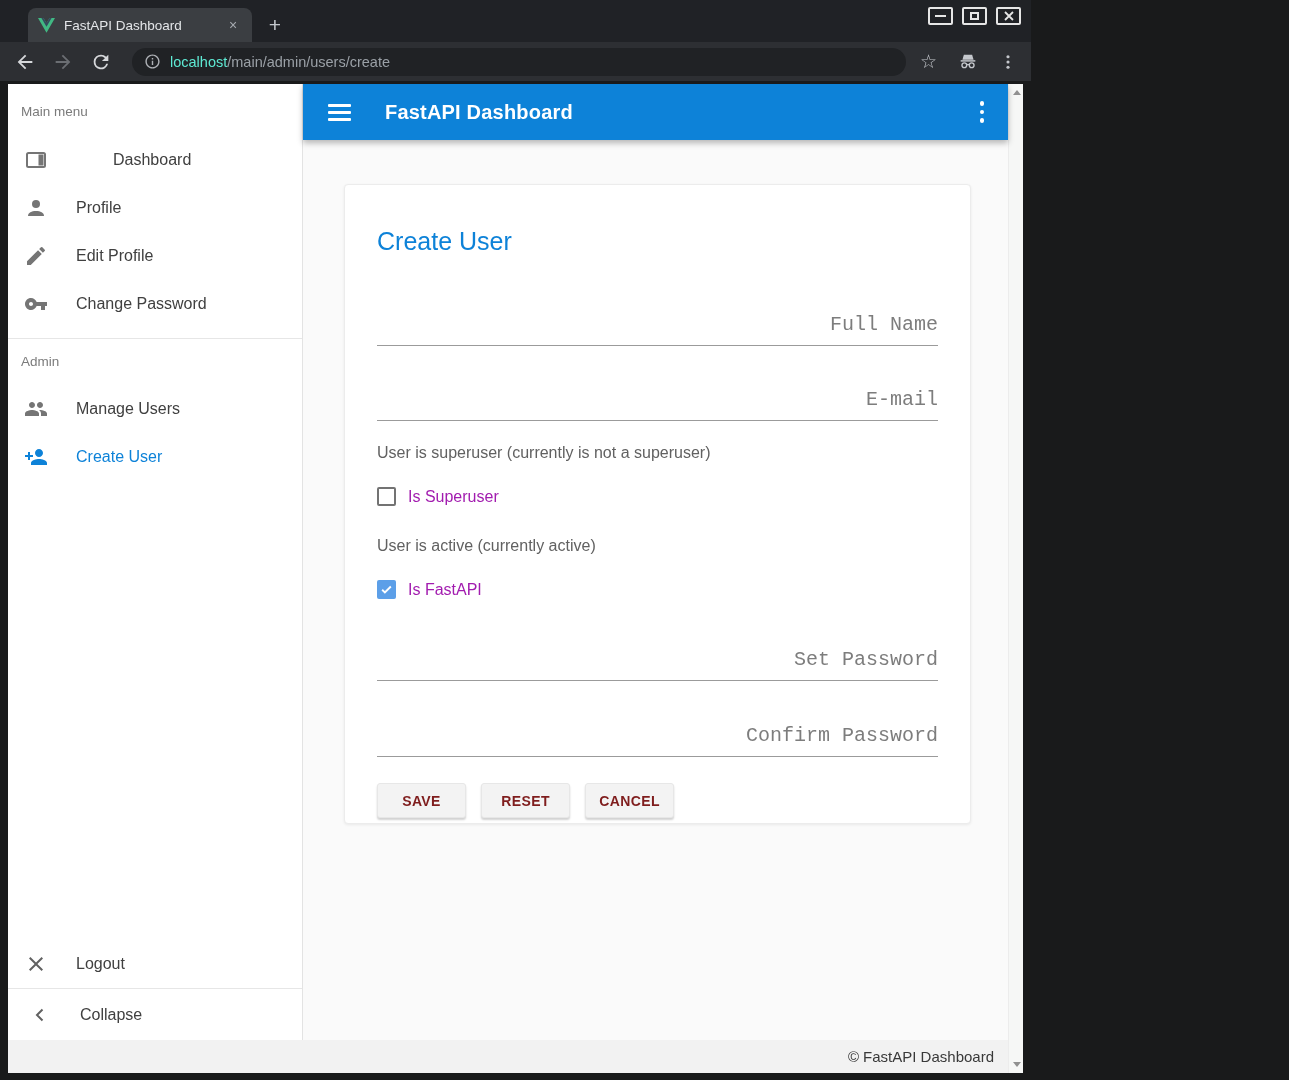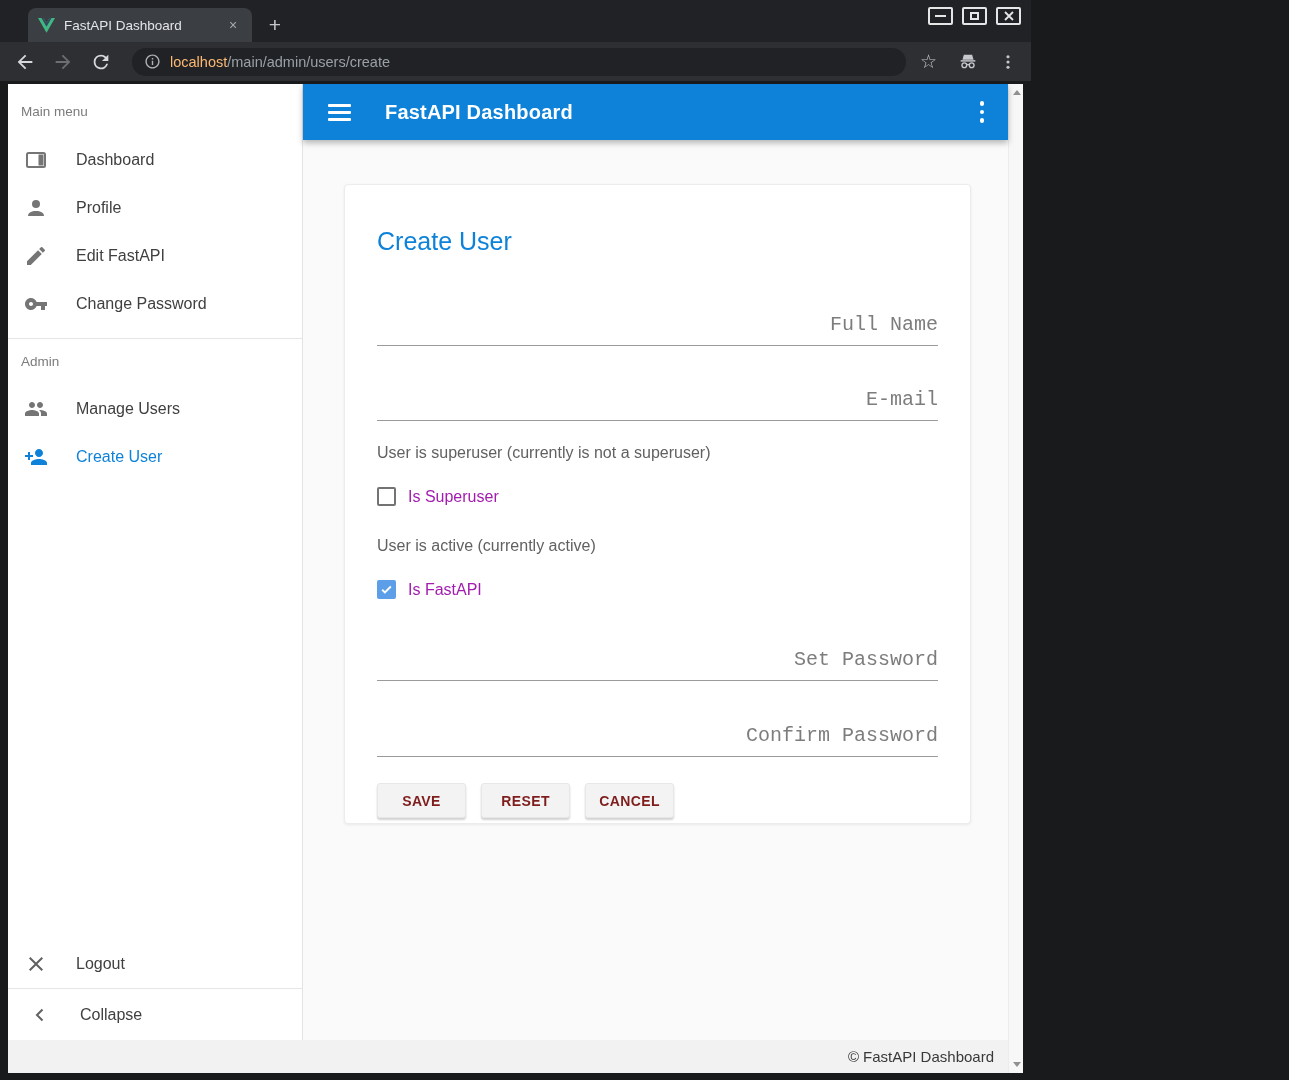--- a/index.html
+++ b/index.html
@@ -18,21 +18,21 @@
   .wc { width:25px; height:18px; border:2px solid #e6e6e6; border-radius:2px; display:flex; align-items:center; justify-content:center; }
   .wc-min-glyph { width:11px; height:2px; background:#e6e6e6; }
   .wc-max-glyph { width:9px; height:8px; border:2px solid #e6e6e6; }
 
   .toolbar { position:absolute; top:42px; left:0; right:0; height:39px; background:#2d2f33;
              display:flex; align-items:center; padding:0 14px; }
   .nav-ic { width:22px; height:22px; margin-right:16px; flex:none; }
   .urlpill { flex:1; height:28px; background:#202225; border-radius:14px; display:flex; align-items:center;
              padding:0 12px; margin:0 10px 0 4px; overflow:hidden; }
   .url-text { font-size:14.5px; white-space:nowrap; margin-left:9px; }
-  .url-host { color:#fdba74; }
+  .url-host { color:#5eead4; }
   .url-path { color:#9aa0a6; }
   .tb-right { display:flex; align-items:center; gap:20px; margin-left:4px; }
   .star-glyph { color:#c4c7cc; font-size:19px; line-height:1; }
 
   
   .page { position:absolute; top:84px; left:8px; right:8px; bottom:7px; background:#fafafa; overflow:hidden; }
 
   .scrollbar { position:absolute; top:0; right:0; bottom:0; width:15px; background:#f6f7f6; border-left:1px solid #ececec; }
   .sb-arrow { position:absolute; left:0; width:15px; height:15px; display:flex; align-items:center; justify-content:center; }
   .sb-arrow.up { top:1px; } .sb-arrow.down { bottom:1px; }
@@ -41,21 +41,21 @@
 
   
   .sidebar { position:absolute; left:0; top:0; width:295px; bottom:33px; background:#ffffff; border-right:1px solid #e3e3e3; }
   .section-label { color:#7b7b7b; font-size:13.5px; padding-left:13px; height:20px; line-height:20px; }
   .sb-main-label { margin-top:18px; }
   .sb-admin-label { margin-top:13px; }
   .side-item { height:48px; display:flex; align-items:center; padding-left:16px; cursor:pointer; }
   .side-item .s-icon { width:24px; height:24px; margin-right:28px; flex:none; }
   .side-item .s-label { font-size:16px; color:#404040; }
   .side-item.active .s-label { color:#0d82d8; }
-  .first-after-label { margin-top:14px; }
+  .first-after-label { margin-top:14px;gap:37px; }
   .admin-first { margin-top:13px; }
   .divider { border:none; border-top:1px solid #e6e6e6; margin-top:10px; }
   .sidebar-bottom { position:absolute; left:0; right:0; bottom:0; }
   .sidebar-bottom .divider { margin-top:0; }
   .collapse-item { height:51px;padding-left:20px; }
 
   
   .appbar { position:absolute; left:295px; right:15px; top:0; height:56px; background:#0d82d8;
             box-shadow:0 3px 6px rgba(0,0,0,0.28); display:flex; align-items:center; z-index:3; }
   .hamburger { width:23px; margin-left:25px; display:flex; flex-direction:column; gap:4px; }
@@ -187,21 +187,21 @@
         </span>
         <span class="s-label">Profile</span>
       </div>
 
       <div class="side-item">
         <span class="s-icon">
           <svg viewBox="0 0 24 24" width="24" height="24">
               <path fill="#757575" d="M3 17.25V21h3.75L17.81 9.94l-3.75-3.75L3 17.25zM20.71 7.04a1 1 0 0 0 0-1.41l-2.34-2.34a1 1 0 0 0-1.41 0l-1.83 1.83 3.75 3.75 1.83-1.83z"></path>
             </svg>
         </span>
-        <span class="s-label">Edit FastAPI</span>
+        <span class="s-label">Edit Profile</span>
       </div>
 
       <div class="side-item">
         <span class="s-icon">
           <svg viewBox="0 0 24 24" width="24" height="24">
               <path fill="#757575" d="M12.65 10C11.83 7.67 9.61 6 7 6c-3.31 0-6 2.69-6 6s2.69 6 6 6c2.61 0 4.83-1.67 5.65-4H17v4h4v-4h2v-4H12.65zM7 14c-1.1 0-2-.9-2-2s.9-2 2-2 2 .9 2 2-.9 2-2 2z"></path>
             </svg>
         </span>
         <span class="s-label">Change Password</span>
       </div>

